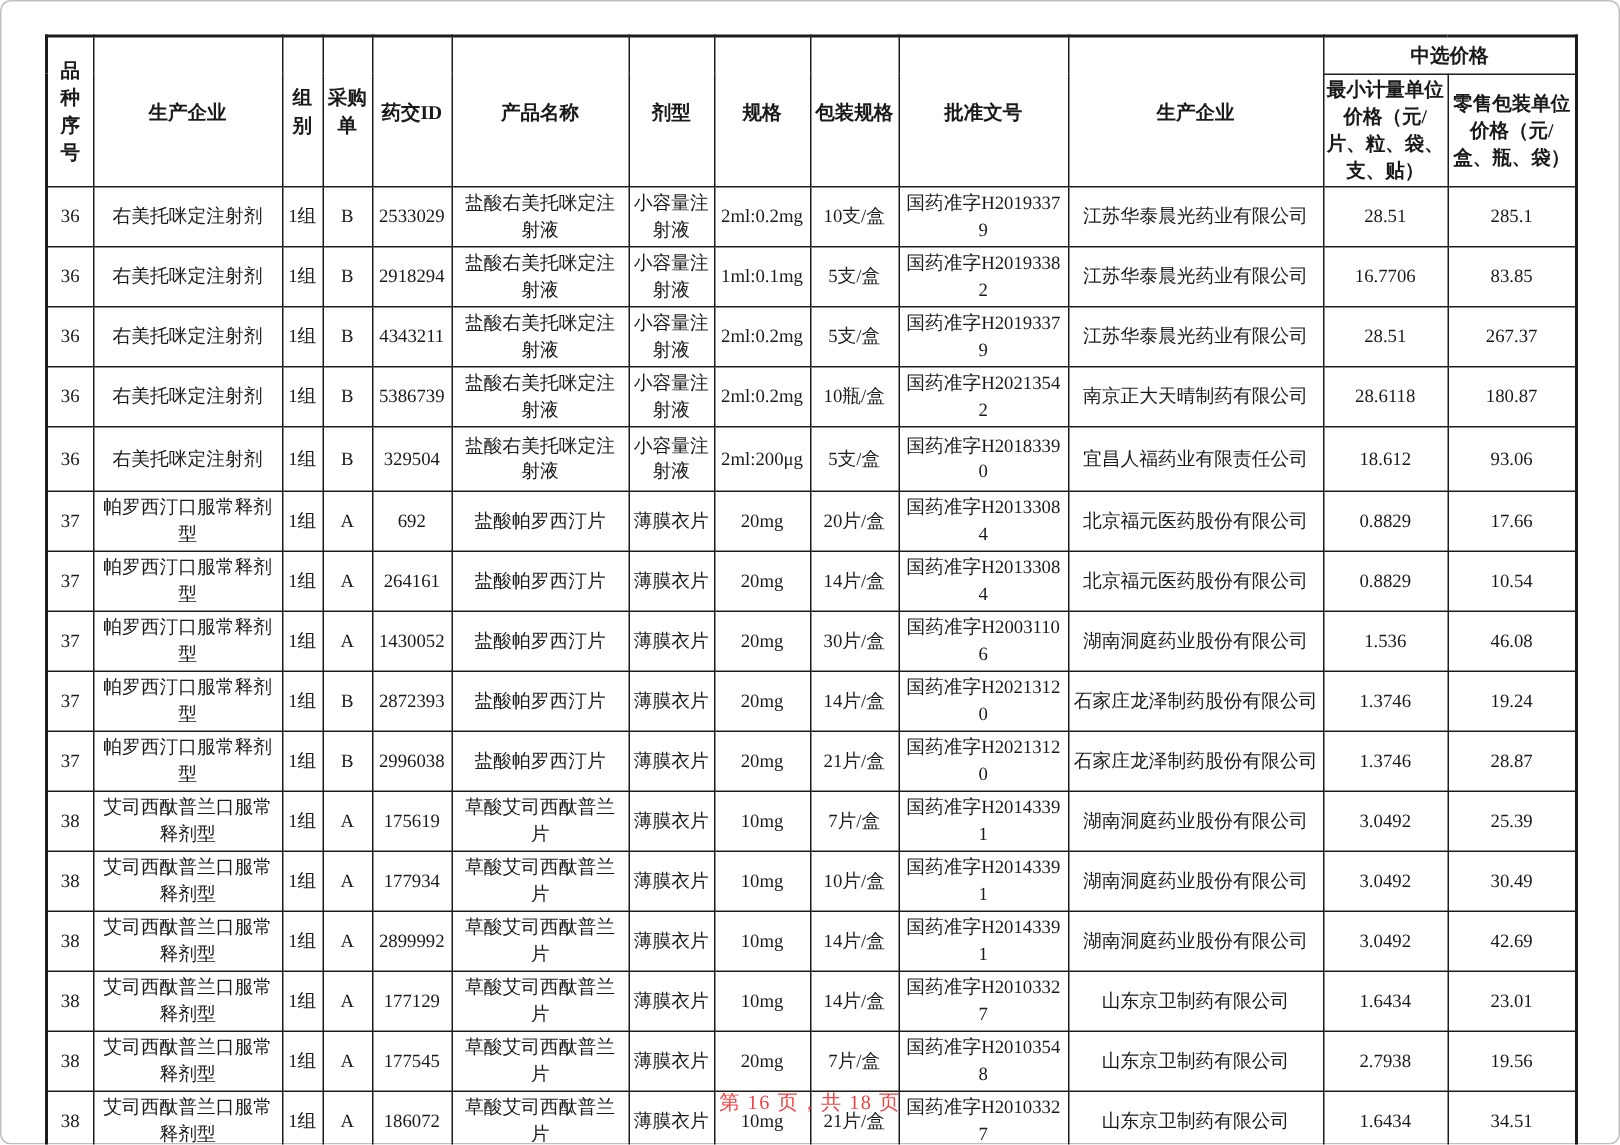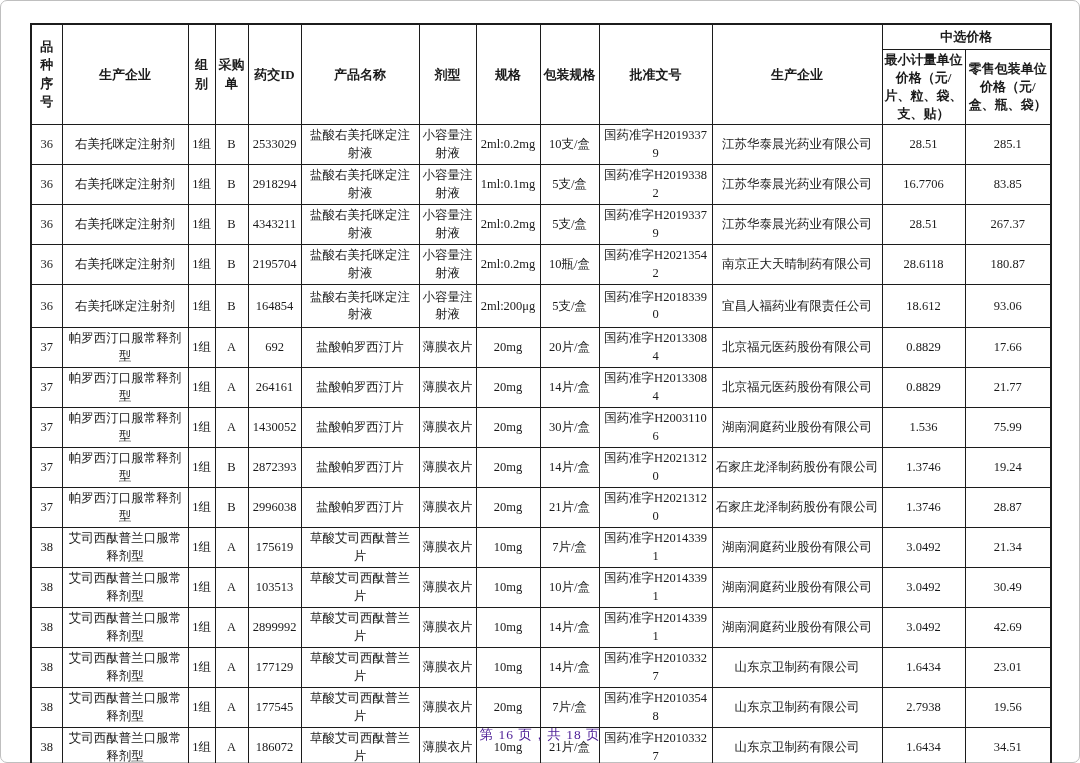--- a/index.html
+++ b/index.html
@@ -21,21 +21,21 @@
   .price-table th, .price-table td {
     border:1px solid #1c1c1c;
     text-align:center; vertical-align:middle;
     font-size:12.5px; line-height:1.4;
     padding:2px 3px; box-sizing:border-box;
     word-break:break-all; overflow:hidden;
   }
   .price-table thead th { font-weight:bold; font-size:13px; padding:1px 2px; }
   .footer {
     position:absolute; left:0; right:0; bottom:18px;
-    text-align:center; font-size:13.5px; color:#4c1d95;
+    text-align:center; font-size:13.5px; color:#ef4444;
     letter-spacing:1px;
   }
 </style>
 </head>
 <body>
 
 <div class="page">
 
   <table class="price-table">
     <colgroup>
@@ -117,36 +117,36 @@
           <td>国药准字H20193379</td>
           <td>江苏华泰晨光药业有限公司</td>
           <td>28.51</td>
           <td>267.37</td>
         </tr>
         <tr style="height: 39px;">
           <td>36</td>
           <td>右美托咪定注射剂</td>
           <td>1组</td>
           <td>B</td>
-          <td>2195704</td>
+          <td>5386739</td>
           <td>盐酸右美托咪定注射液</td>
           <td>小容量注射液</td>
           <td>2ml:0.2mg</td>
           <td>10瓶/盒</td>
           <td>国药准字H20213542</td>
           <td>南京正大天晴制药有限公司</td>
           <td>28.6118</td>
           <td>180.87</td>
         </tr>
         <tr style="height: 43px;">
           <td>36</td>
           <td>右美托咪定注射剂</td>
           <td>1组</td>
           <td>B</td>
-          <td>164854</td>
+          <td>329504</td>
           <td>盐酸右美托咪定注射液</td>
           <td>小容量注射液</td>
           <td>2ml:200μg</td>
           <td>5支/盒</td>
           <td>国药准字H20183390</td>
           <td>宜昌人福药业有限责任公司</td>
           <td>18.612</td>
           <td>93.06</td>
         </tr>
         <tr style="height: 29px;">
@@ -170,36 +170,36 @@
           <td>1组</td>
           <td>A</td>
           <td>264161</td>
           <td>盐酸帕罗西汀片</td>
           <td>薄膜衣片</td>
           <td>20mg</td>
           <td>14片/盒</td>
           <td>国药准字H20133084</td>
           <td>北京福元医药股份有限公司</td>
           <td>0.8829</td>
-          <td>21.77</td>
+          <td>10.54</td>
         </tr>
         <tr style="height: 29px;">
           <td>37</td>
           <td>帕罗西汀口服常释剂型</td>
           <td>1组</td>
           <td>A</td>
           <td>1430052</td>
           <td>盐酸帕罗西汀片</td>
           <td>薄膜衣片</td>
           <td>20mg</td>
           <td>30片/盒</td>
           <td>国药准字H20031106</td>
           <td>湖南洞庭药业股份有限公司</td>
           <td>1.536</td>
-          <td>75.99</td>
+          <td>46.08</td>
         </tr>
         <tr style="height: 29px;">
           <td>37</td>
           <td>帕罗西汀口服常释剂型</td>
           <td>1组</td>
           <td>B</td>
           <td>2872393</td>
           <td>盐酸帕罗西汀片</td>
           <td>薄膜衣片</td>
           <td>20mg</td>
@@ -230,28 +230,28 @@
           <td>1组</td>
           <td>A</td>
           <td>175619</td>
           <td>草酸艾司西酞普兰片</td>
           <td>薄膜衣片</td>
           <td>10mg</td>
           <td>7片/盒</td>
           <td>国药准字H20143391</td>
           <td>湖南洞庭药业股份有限公司</td>
           <td>3.0492</td>
-          <td>21.34</td>
-        </tr>
-        <tr style="height: 39px;">
-          <td>38</td>
-          <td>艾司西酞普兰口服常释剂型</td>
-          <td>1组</td>
-          <td>A</td>
-          <td>103513</td>
+          <td>25.39</td>
+        </tr>
+        <tr style="height: 39px;">
+          <td>38</td>
+          <td>艾司西酞普兰口服常释剂型</td>
+          <td>1组</td>
+          <td>A</td>
+          <td>177934</td>
           <td>草酸艾司西酞普兰片</td>
           <td>薄膜衣片</td>
           <td>10mg</td>
           <td>10片/盒</td>
           <td>国药准字H20143391</td>
           <td>湖南洞庭药业股份有限公司</td>
           <td>3.0492</td>
           <td>30.49</td>
         </tr>
         <tr style="height: 39px;">

